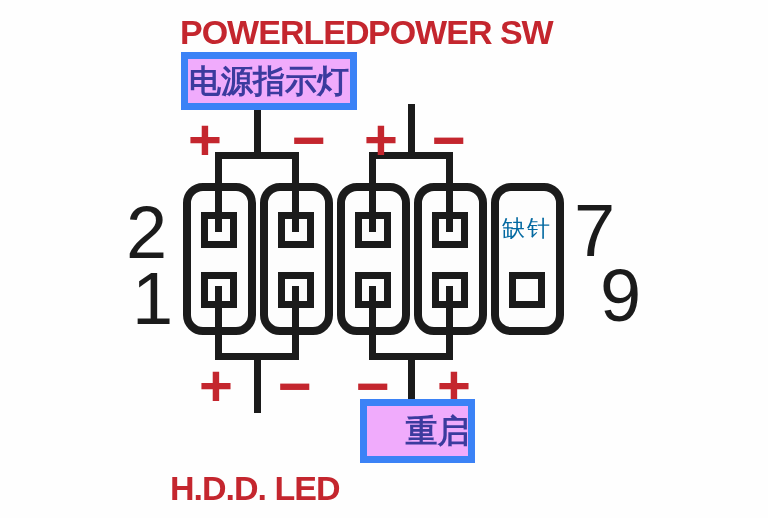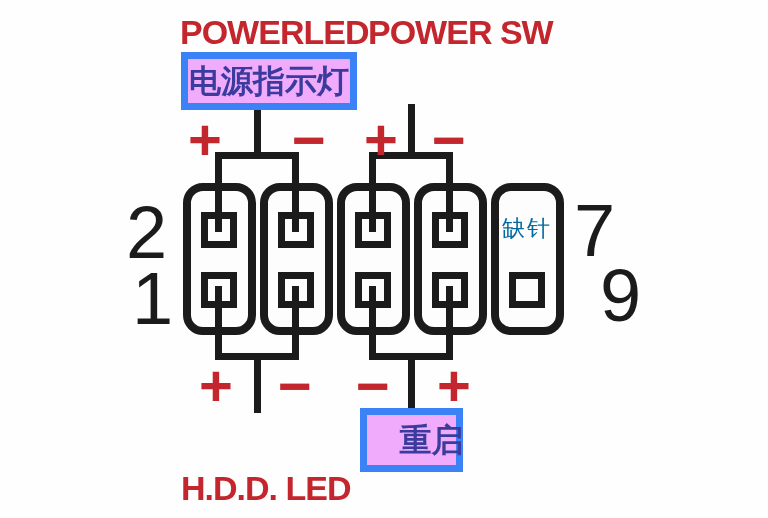--- a/index.html
+++ b/index.html
@@ -161,19 +161,19 @@
   <div class="wire" style="left:369px; top:286px; width:7px; height:74px;"></div>
   <div class="wire" style="left:446px; top:286px; width:7px; height:74px;"></div>
   <div class="wire" style="left:369px; top:353px; width:84px; height:7px;"></div>
   <div class="wire" style="left:408px; top:353px; width:7px; height:60px;"></div>
 
   <div class="sign" style="left:194px; top:362px;">+</div>
   <div class="sign" style="left:273px; top:362px;">−</div>
   <div class="sign" style="left:351px; top:362px;">−</div>
   <div class="sign" style="left:432px; top:362px;">+</div>
 
-  <div class="cn-box" style="left:360px; top:408px; width:103px; height:64px;padding-left:40px;">
+  <div class="cn-box" style="left:360px; top:399px; width:115px; height:64px;padding-left:40px;">
     <span class="cn">重启</span>
   </div>
 
-  <div class="en" style="left:170px; top:471px;margin-left:11px;">H.D.D. LED</div>
+  <div class="en" style="left:170px; top:471px;">H.D.D. LED</div>
 
 </div>
 
 </body></html>

